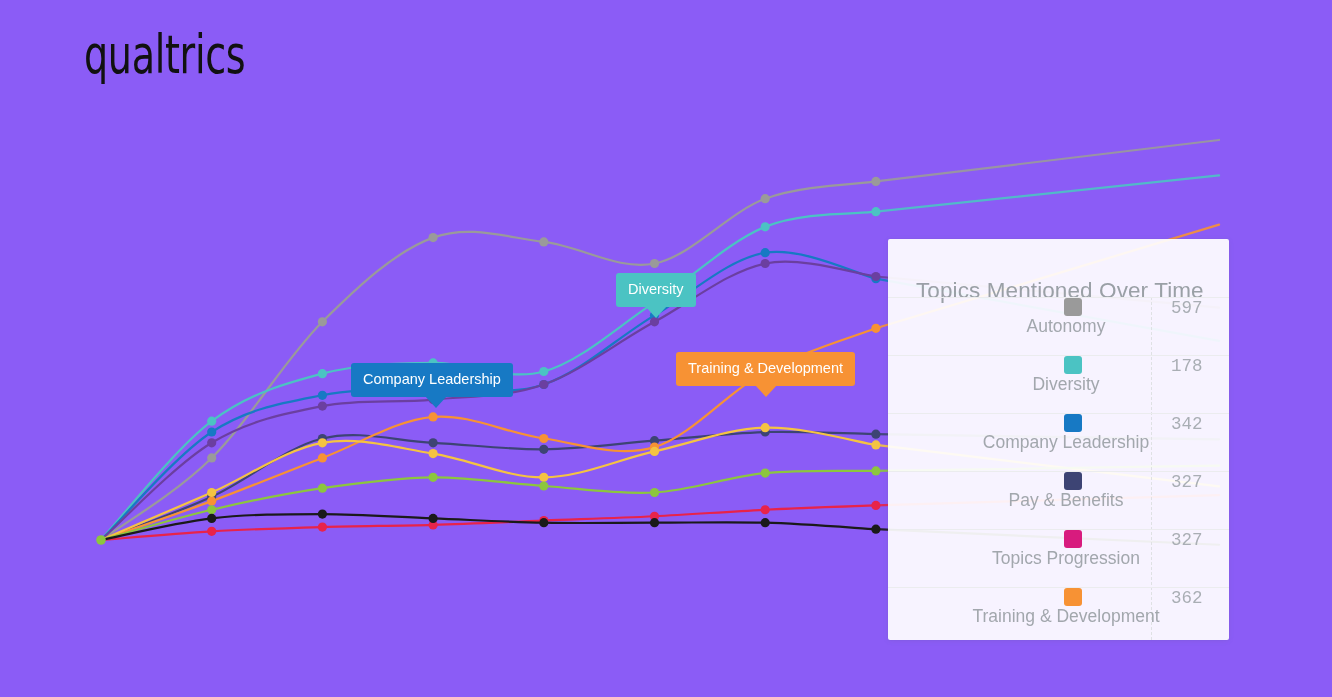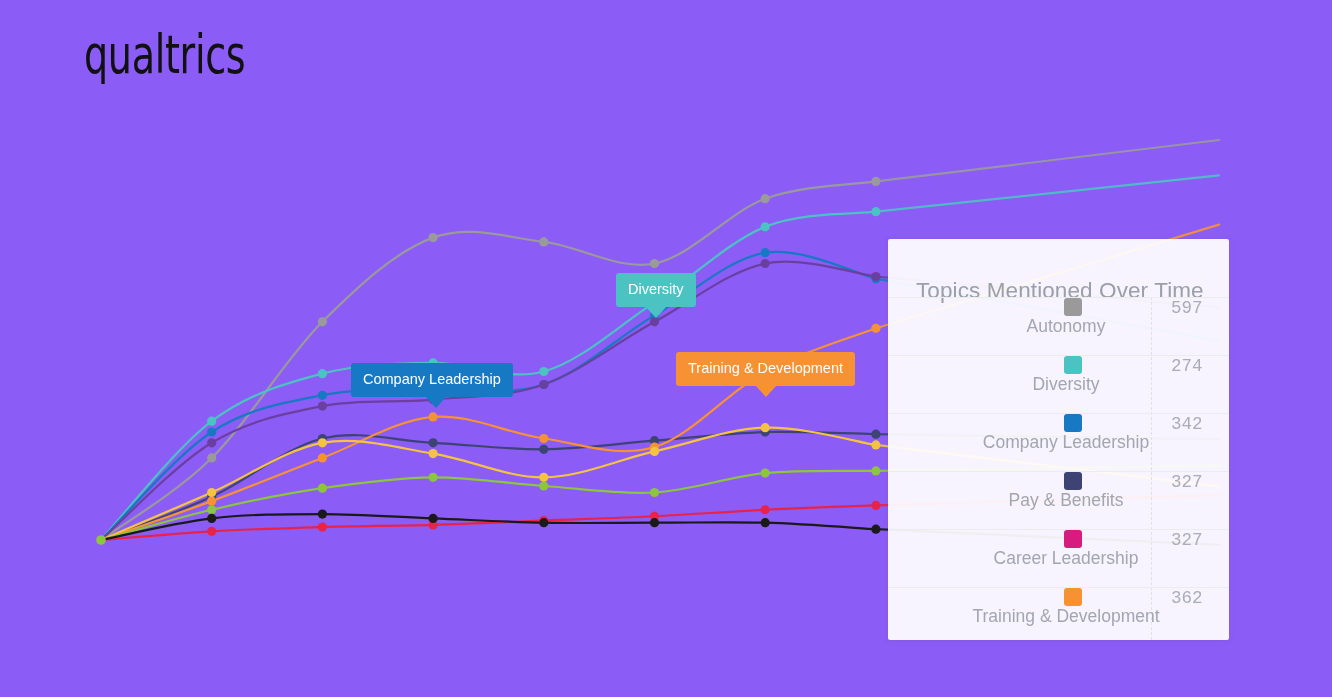--- a/index.html
+++ b/index.html
@@ -266,35 +266,35 @@
     <div id="legend-divider"></div>
     <div id="legend-rows">
         <div class="legend-row">
           <span class="legend-swatch" style="background: rgb(154, 154, 154);"></span>
           <span class="legend-label">Autonomy</span>
           <span class="legend-value">597</span>
         </div>
         <div class="legend-row">
           <span class="legend-swatch" style="background: rgb(75, 195, 195);"></span>
           <span class="legend-label">Diversity</span>
-          <span class="legend-value">274</span>
+          <span class="legend-value">178</span>
         </div>
         <div class="legend-row">
           <span class="legend-swatch" style="background: rgb(23, 121, 196);"></span>
           <span class="legend-label">Company Leadership</span>
           <span class="legend-value">342</span>
         </div>
         <div class="legend-row">
           <span class="legend-swatch" style="background: rgb(61, 68, 116);"></span>
           <span class="legend-label">Pay &amp; Benefits</span>
           <span class="legend-value">327</span>
         </div>
         <div class="legend-row">
           <span class="legend-swatch" style="background: rgb(216, 27, 126);"></span>
-          <span class="legend-label">Career Leadership</span>
+          <span class="legend-label">Topics Progression</span>
           <span class="legend-value">327</span>
         </div>
         <div class="legend-row">
           <span class="legend-swatch" style="background: rgb(247, 146, 52);"></span>
           <span class="legend-label">Training &amp; Development</span>
           <span class="legend-value">362</span>
         </div>
       </div>
   </div>
 

